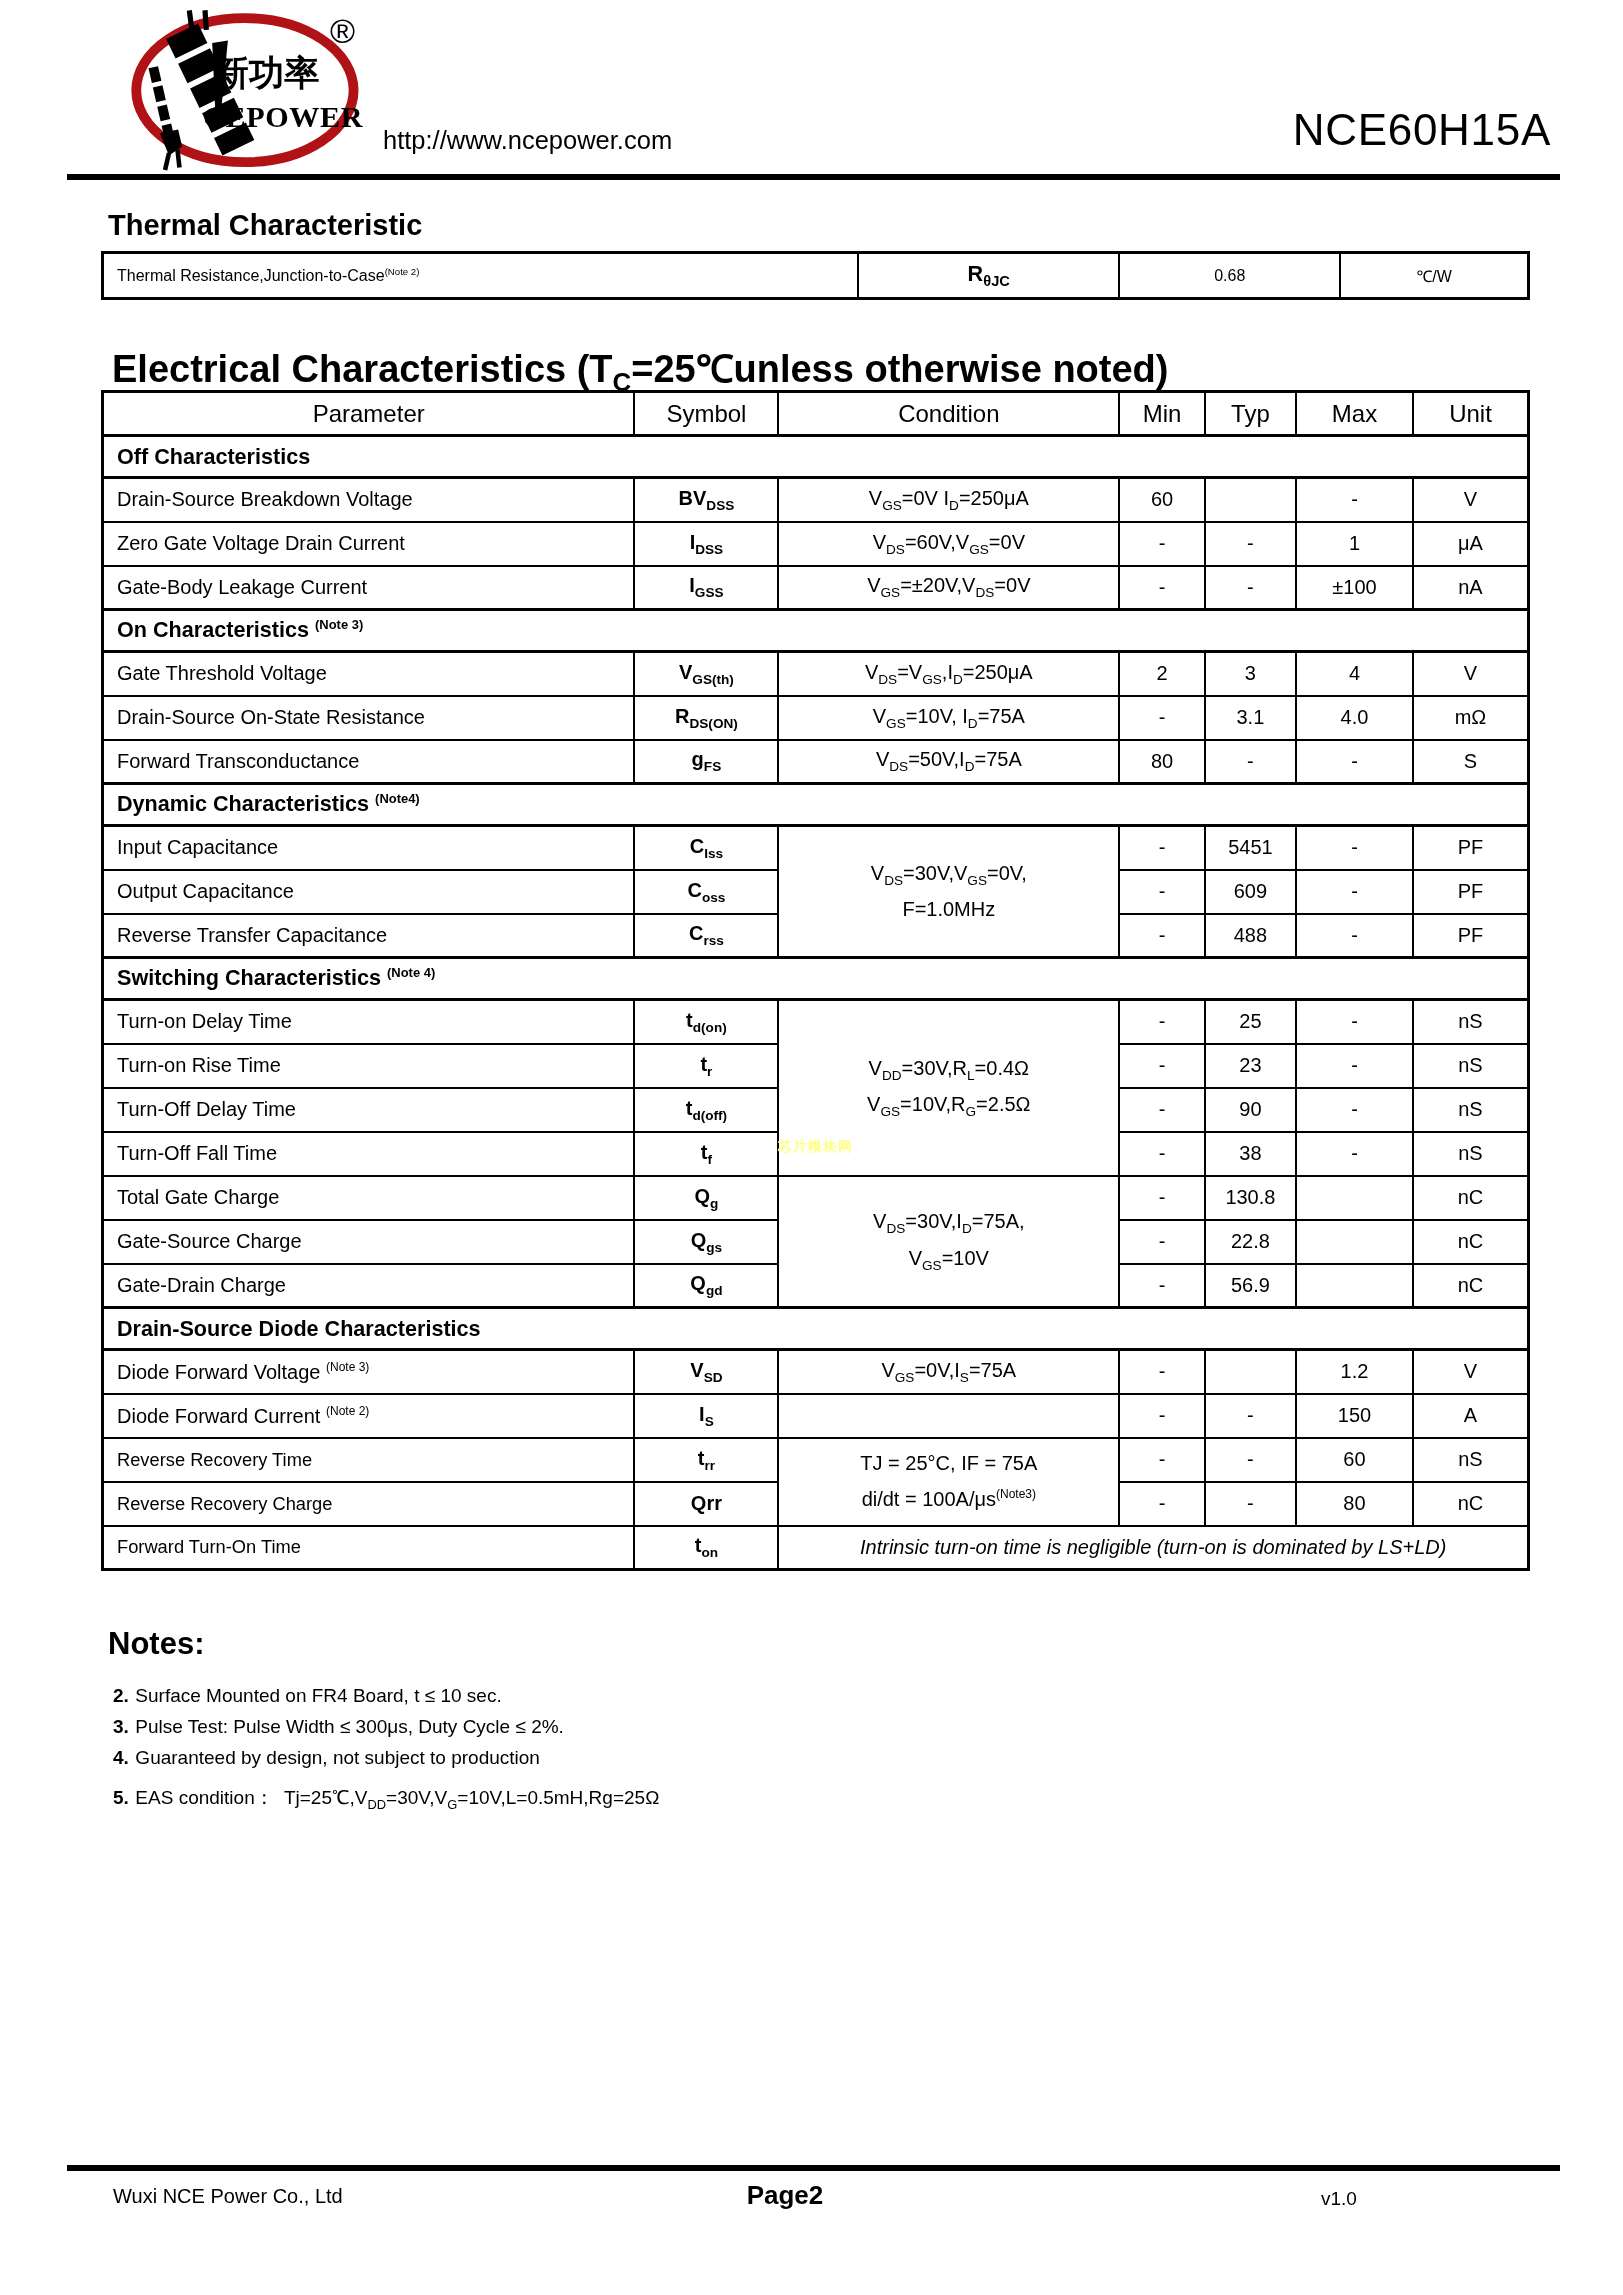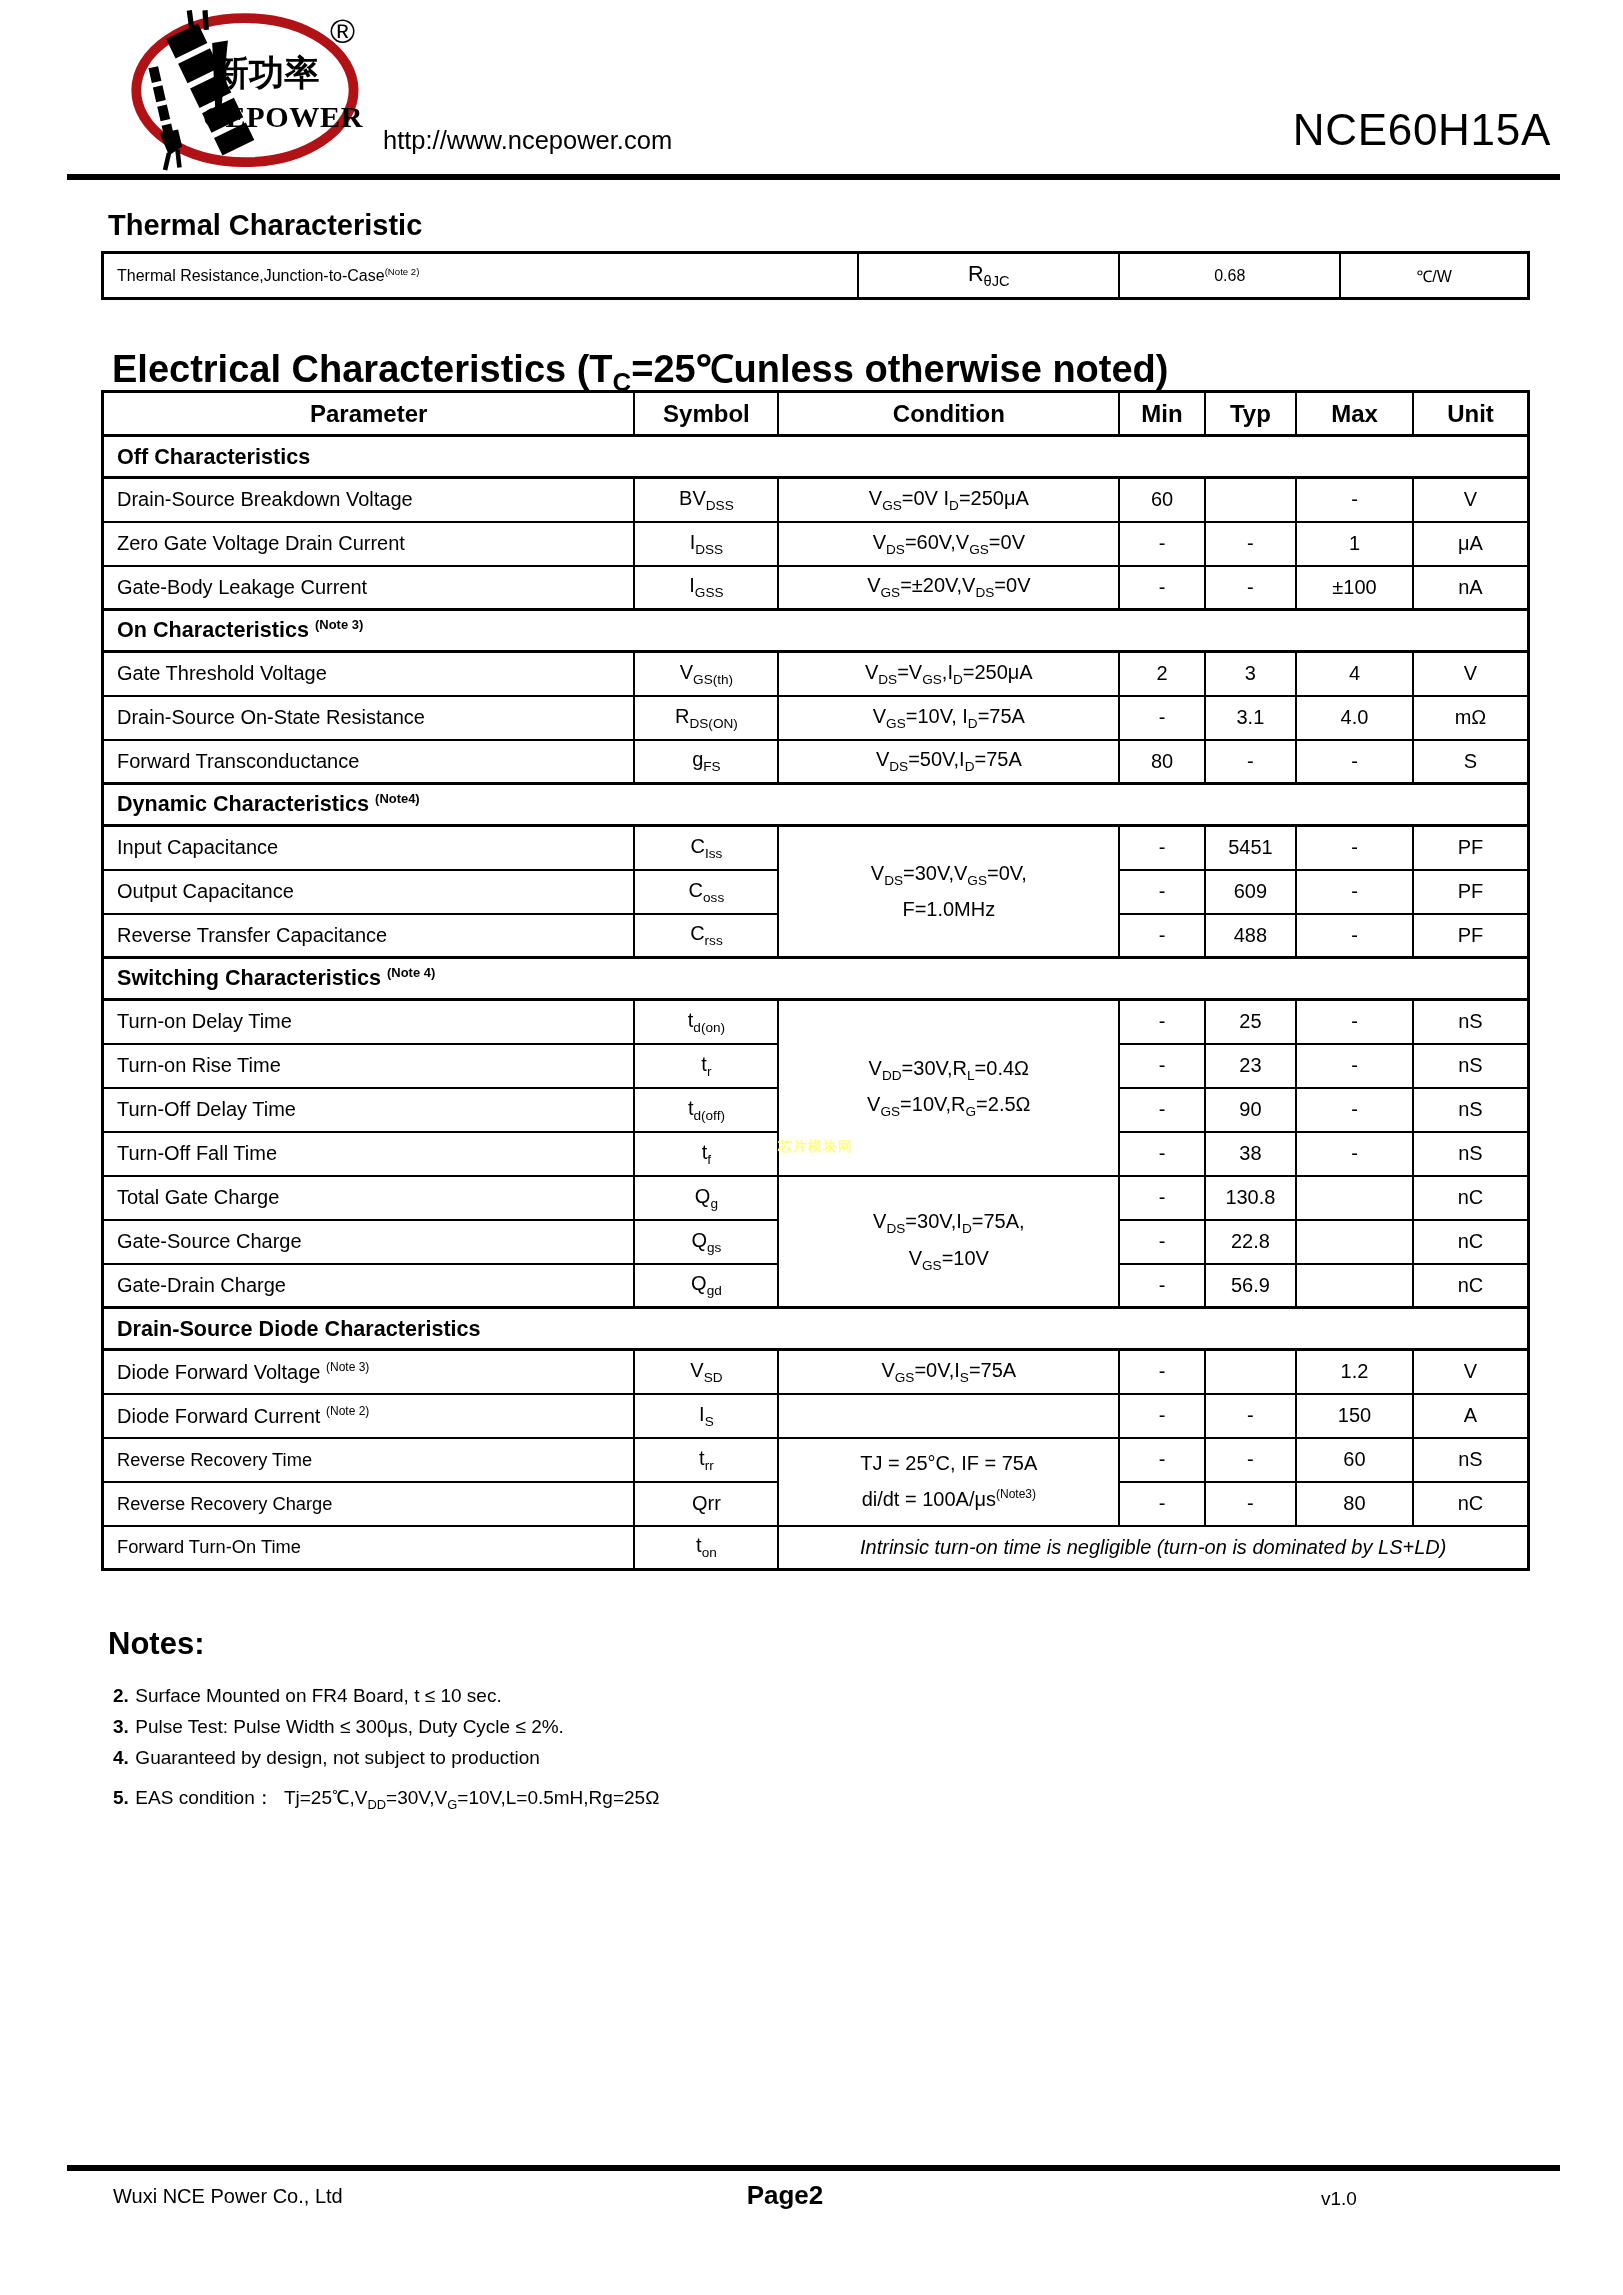--- a/index.html
+++ b/index.html
@@ -19,29 +19,29 @@
   
   .sec-heading { position:absolute; margin:0; font-weight:bold; }
   .h-thermal { left:108px; top:209px; font-size:29px; }
   .h-elec { left:112px; top:341px; font-size:38px; }
 
   
   table { border-collapse:collapse; table-layout:fixed; }
   .ttable { position:absolute; left:101px; top:251px; width:1429px; border:3.9px solid #000; }
   .ttable td { border:2px solid #000; height:43px; font-size:16px; text-align:center; vertical-align:middle; padding:0; }
   .etable { position:absolute; left:101px; top:390px; width:1429px; border:3.9px solid #000; }
-  .etable th { border:2px solid #000; border-bottom-width:3.9px; height:41px; font-size:24px; font-weight:bold;
+  .etable th { border:2px solid #000; border-bottom-width:3.9px; height:41px; font-size:24px; font-weight:normal;
                text-align:center; vertical-align:middle; padding:0; }
   .etable tr.data { height:44px; }
   .etable tr.data td { border:2px solid #000; font-size:20px; text-align:center; vertical-align:middle; padding:0; }
   .etable tr.sectionrow td { border:2px solid #000; border-top-width:3.3px; border-bottom-width:3.3px;
                height:39px; font-weight:bold; font-size:21.6px; text-align:left; padding:0 0 0 13px; vertical-align:middle; }
   td.param { text-align:left !important; padding-left:13px !important; }
   td.param.small { font-size:18.3px !important; }
-  td.sym { font-size:21.6px; }
+  td.sym { font-size:21.6px;font-weight:bold; }
   td.cond .cl { margin:10.5px 0; }
   td.per-row .cl { margin:11.8px 0; }
   td.tonspan { font-size:19.6px;font-style:italic; }
   sub { font-size:68%; }
   sup { font-size:60%; }
 
   
   .watermark { position:absolute; left:778px; top:1138px; font-size:13.7px; color:#ffff80; font-weight:bold; letter-spacing:1.3px; }
 
   

